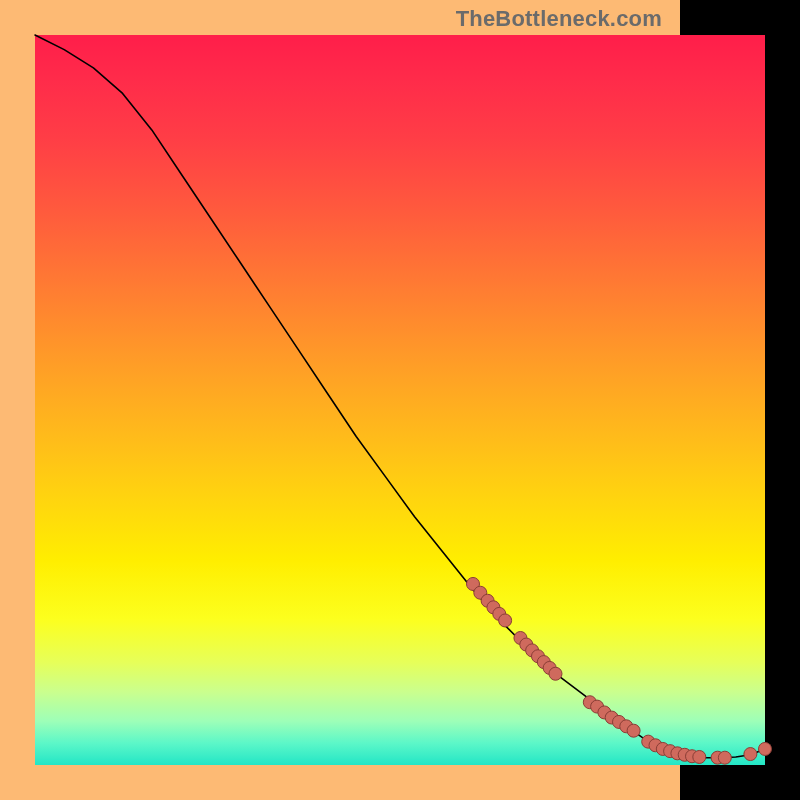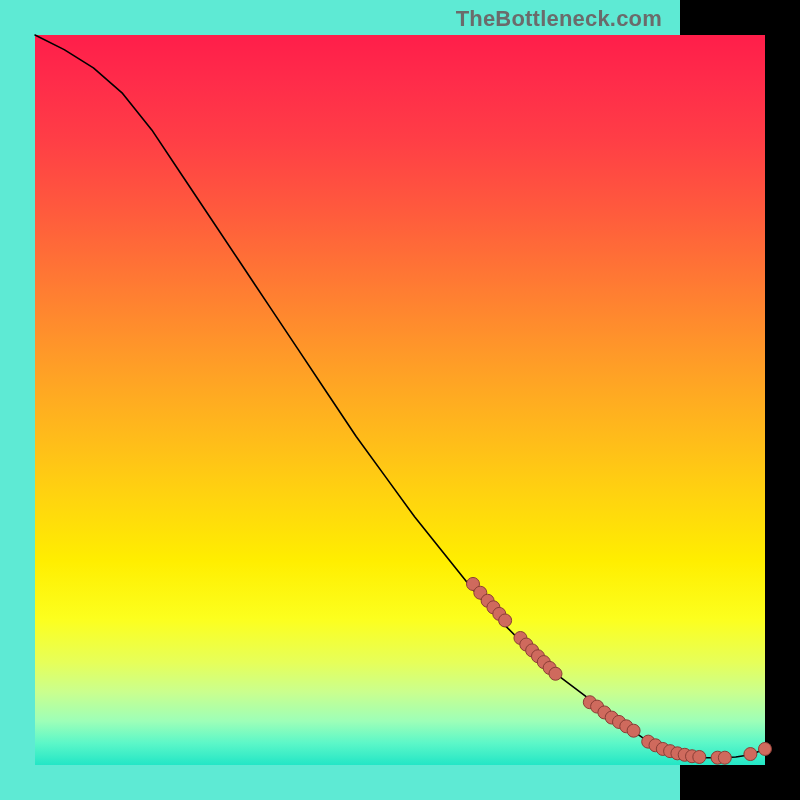--- a/index.html
+++ b/index.html
@@ -8,21 +8,21 @@
     width: 800px;
     height: 800px;
     background: #000;
     overflow: hidden;
     font-family: Arial, Helvetica, sans-serif;
   }
   .frame {
     position: relative;
     width: 680px;
     height: 800px;
-    background: #5eead4;
+    background: #fdba74;
   }
   .watermark {
     position: absolute;
     top: 6px;
     right: 18px;
     color: #6b6b6b;
     font-size: 22px;
     font-weight: 600;
     letter-spacing: 0.2px;
     user-select: none;

